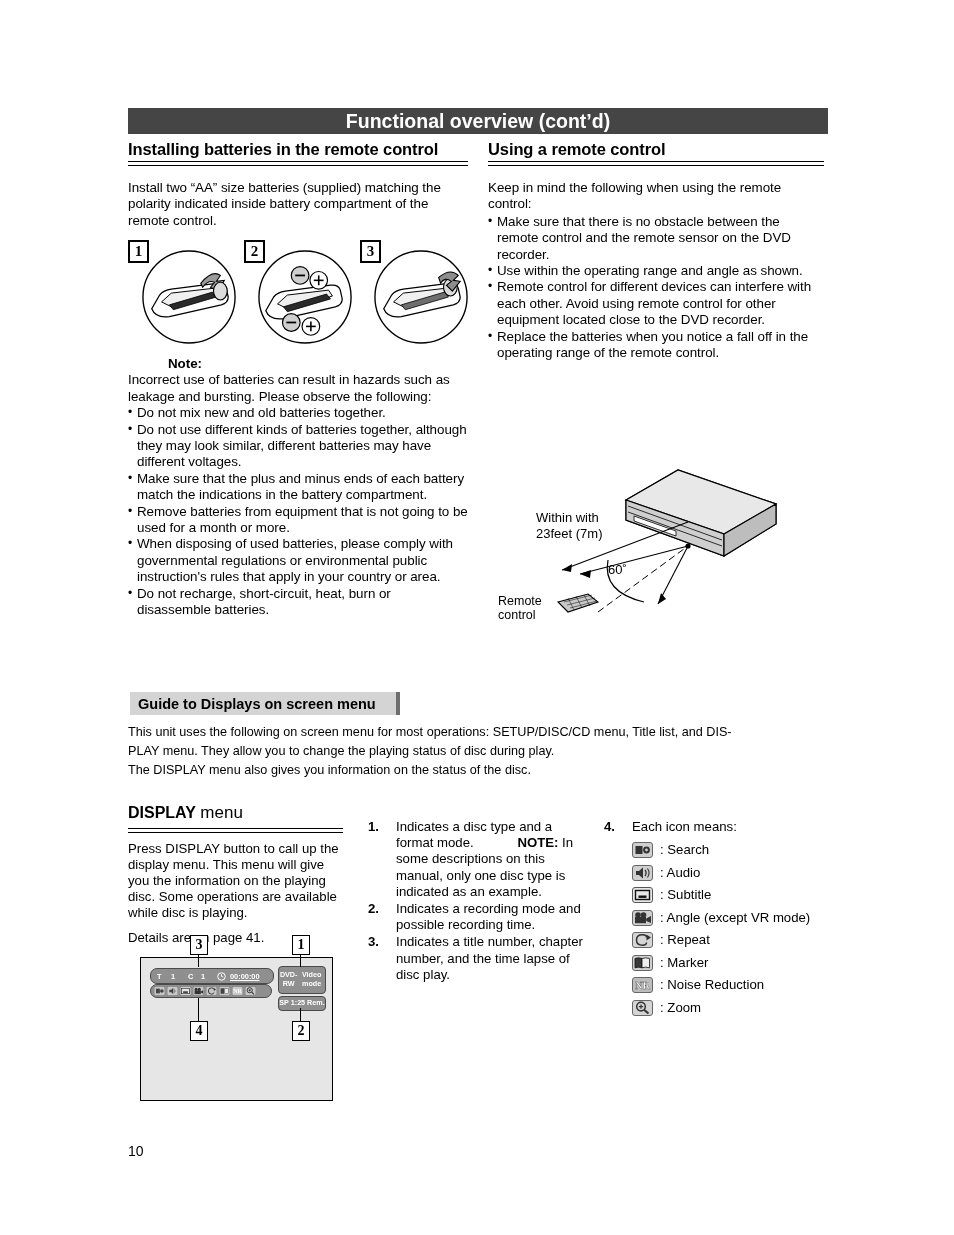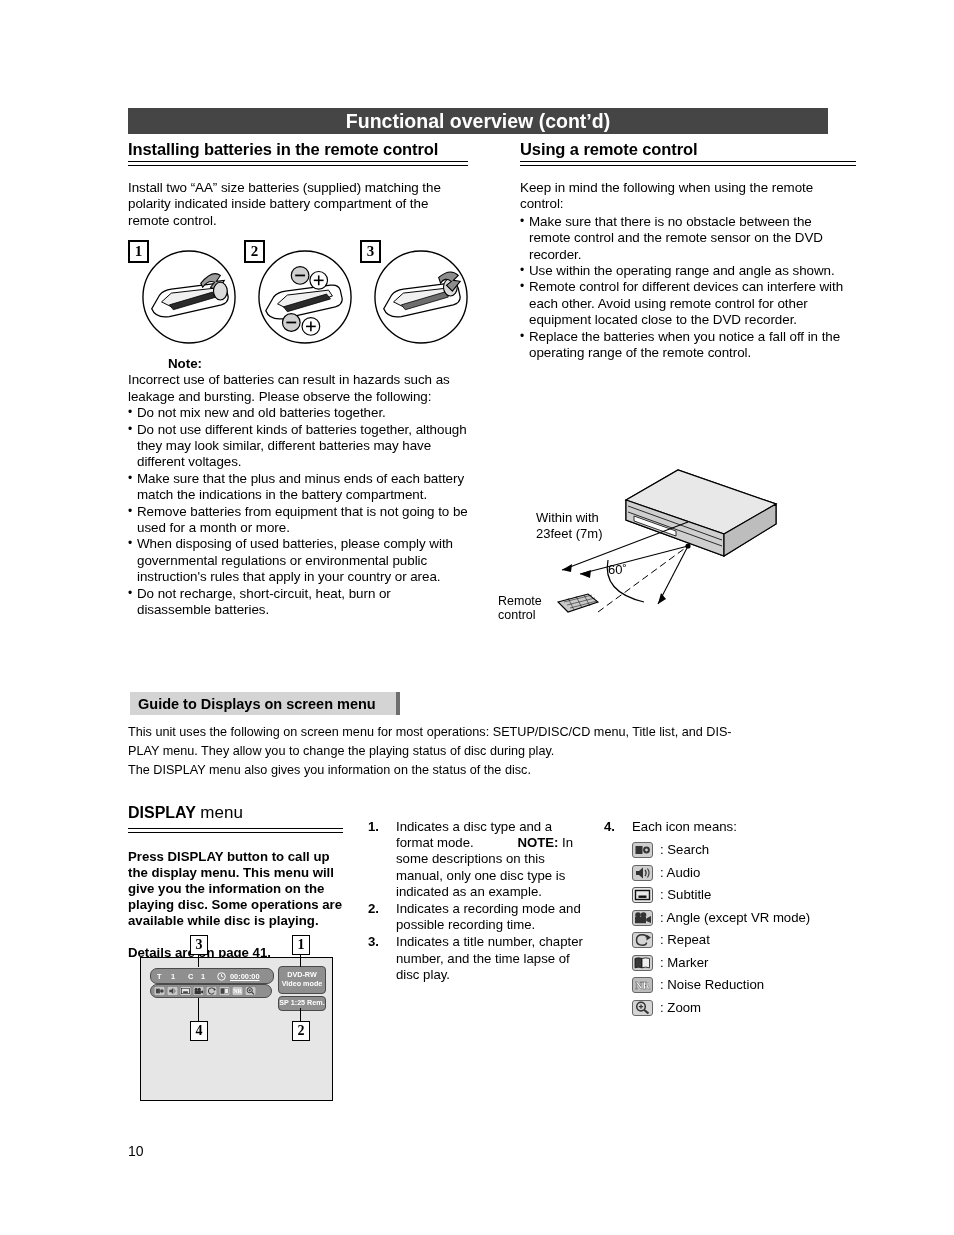--- a/index.html
+++ b/index.html
@@ -24,21 +24,21 @@
       background:#454545;color:#fff;display:flex;align-items:center;
       justify-content:center;font-size:19.5px;font-weight:bold;}
 
   
   .h2{position:absolute;font-size:16.5px;font-weight:bold;letter-spacing:-.1px;}
   .h2 .rule{position:absolute;left:0;width:100%;}
   .rule1{border-top:1.8px solid #000;top:21px;}
   .rule2{border-top:1.1px solid #000;top:25px;}
 
   .col-l{position:absolute;left:128px;width:340px;}
-  .col-r{position:absolute;left:488px;width:336px;margin-left:32px;}
+  .col-r{position:absolute;left:488px;width:336px;}
 
   .body-txt{font-size:13.4px;line-height:16.4px;letter-spacing:-.05px;}
   .body-txt p{margin:0 0 8px 0;}
   ul.bul{list-style:none;margin:0;padding:0;}
   ul.bul li{position:relative;padding-left:9px;margin:0;}
   ul.bul li:before{content:"\2022";position:absolute;left:0;top:-1px;font-size:12px;}
   .nlabel{font-weight:bold;padding-left:40px;}
 
   
   .figrow{position:absolute;left:128px;top:240px;width:345px;height:110px;}
@@ -64,21 +64,21 @@
 
   
   .dispttl{position:absolute;left:128px;top:803px;width:215px;}
   .dispttl .t1{font-size:16px;font-weight:bold;}
   .dispttl .t2{font-size:17px;font-weight:normal;}
   .dispttl .r1{position:absolute;left:0;top:25px;width:215px;border-top:1.6px solid #000;}
   .dispttl .r2{position:absolute;left:0;top:29px;width:215px;border-top:1px solid #000;}
 
   .dispbody{position:absolute;left:128px;top:833px;width:215px;
       font-size:13.2px;line-height:16px;}
-  .dispbody p{margin:16px 0 9px 0;font-weight:bold;}
+  .dispbody p{margin:8px 0 9px 0;}
 
   
   .numlist{position:absolute;font-size:13.2px;line-height:16.2px;}
   .numlist .item{position:relative;padding-left:28px;margin-bottom:1px;}
   .numlist .item .n{position:absolute;left:0;top:0;width:20px;text-align:left;
       font-weight:bold;}
 
   
   .legend{position:absolute;left:604px;top:819px;width:230px;font-size:13.2px;}
   .legend .hdr{position:relative;padding-left:28px;margin-bottom:8px;}
@@ -92,21 +92,21 @@
       background:#e6e6e6;border:1.1px solid #000;}
   .osdrow1{position:absolute;left:9px;top:10px;width:122px;height:14px;
       background:#8f8f8f;border:1px solid #4a4a4a;border-radius:7px;}
   .osdrow2{position:absolute;left:9px;top:26px;width:122px;height:14px;
       background:#8f8f8f;border:1px solid #4a4a4a;border-radius:7px;
       display:flex;align-items:center;padding-left:3px;box-sizing:border-box;}
   .osdtag{position:absolute;background:#8f8f8f;border:1px solid #4a4a4a;
       border-radius:4px;color:#fff;font-size:7.2px;font-weight:bold;
       display:flex;align-items:center;justify-content:center;
       text-align:center;line-height:8.6px;}
-  .osdtag1{left:137px;top:8px;width:46px;height:26px;flex-direction:column;}
+  .osdtag1{left:137px;top:8px;width:46px;height:26px;flex-direction:row;}
   .osdtag2{left:137px;top:38px;width:46px;height:13px;}
   .osd-t{position:absolute;color:#fff;font-size:7.4px;font-weight:bold;top:2.5px;}
   .osdicon{width:11px;height:10px;margin-right:2px;}
 
   .callout{position:absolute;width:16px;height:18px;border:1.7px solid #000;
       background:#fff;font-family:"Liberation Serif",serif;font-size:14px;
       font-weight:bold;display:flex;align-items:center;justify-content:center;
       line-height:1;z-index:6;}
   .cline{position:absolute;background:#000;width:1px;z-index:4;}
 

